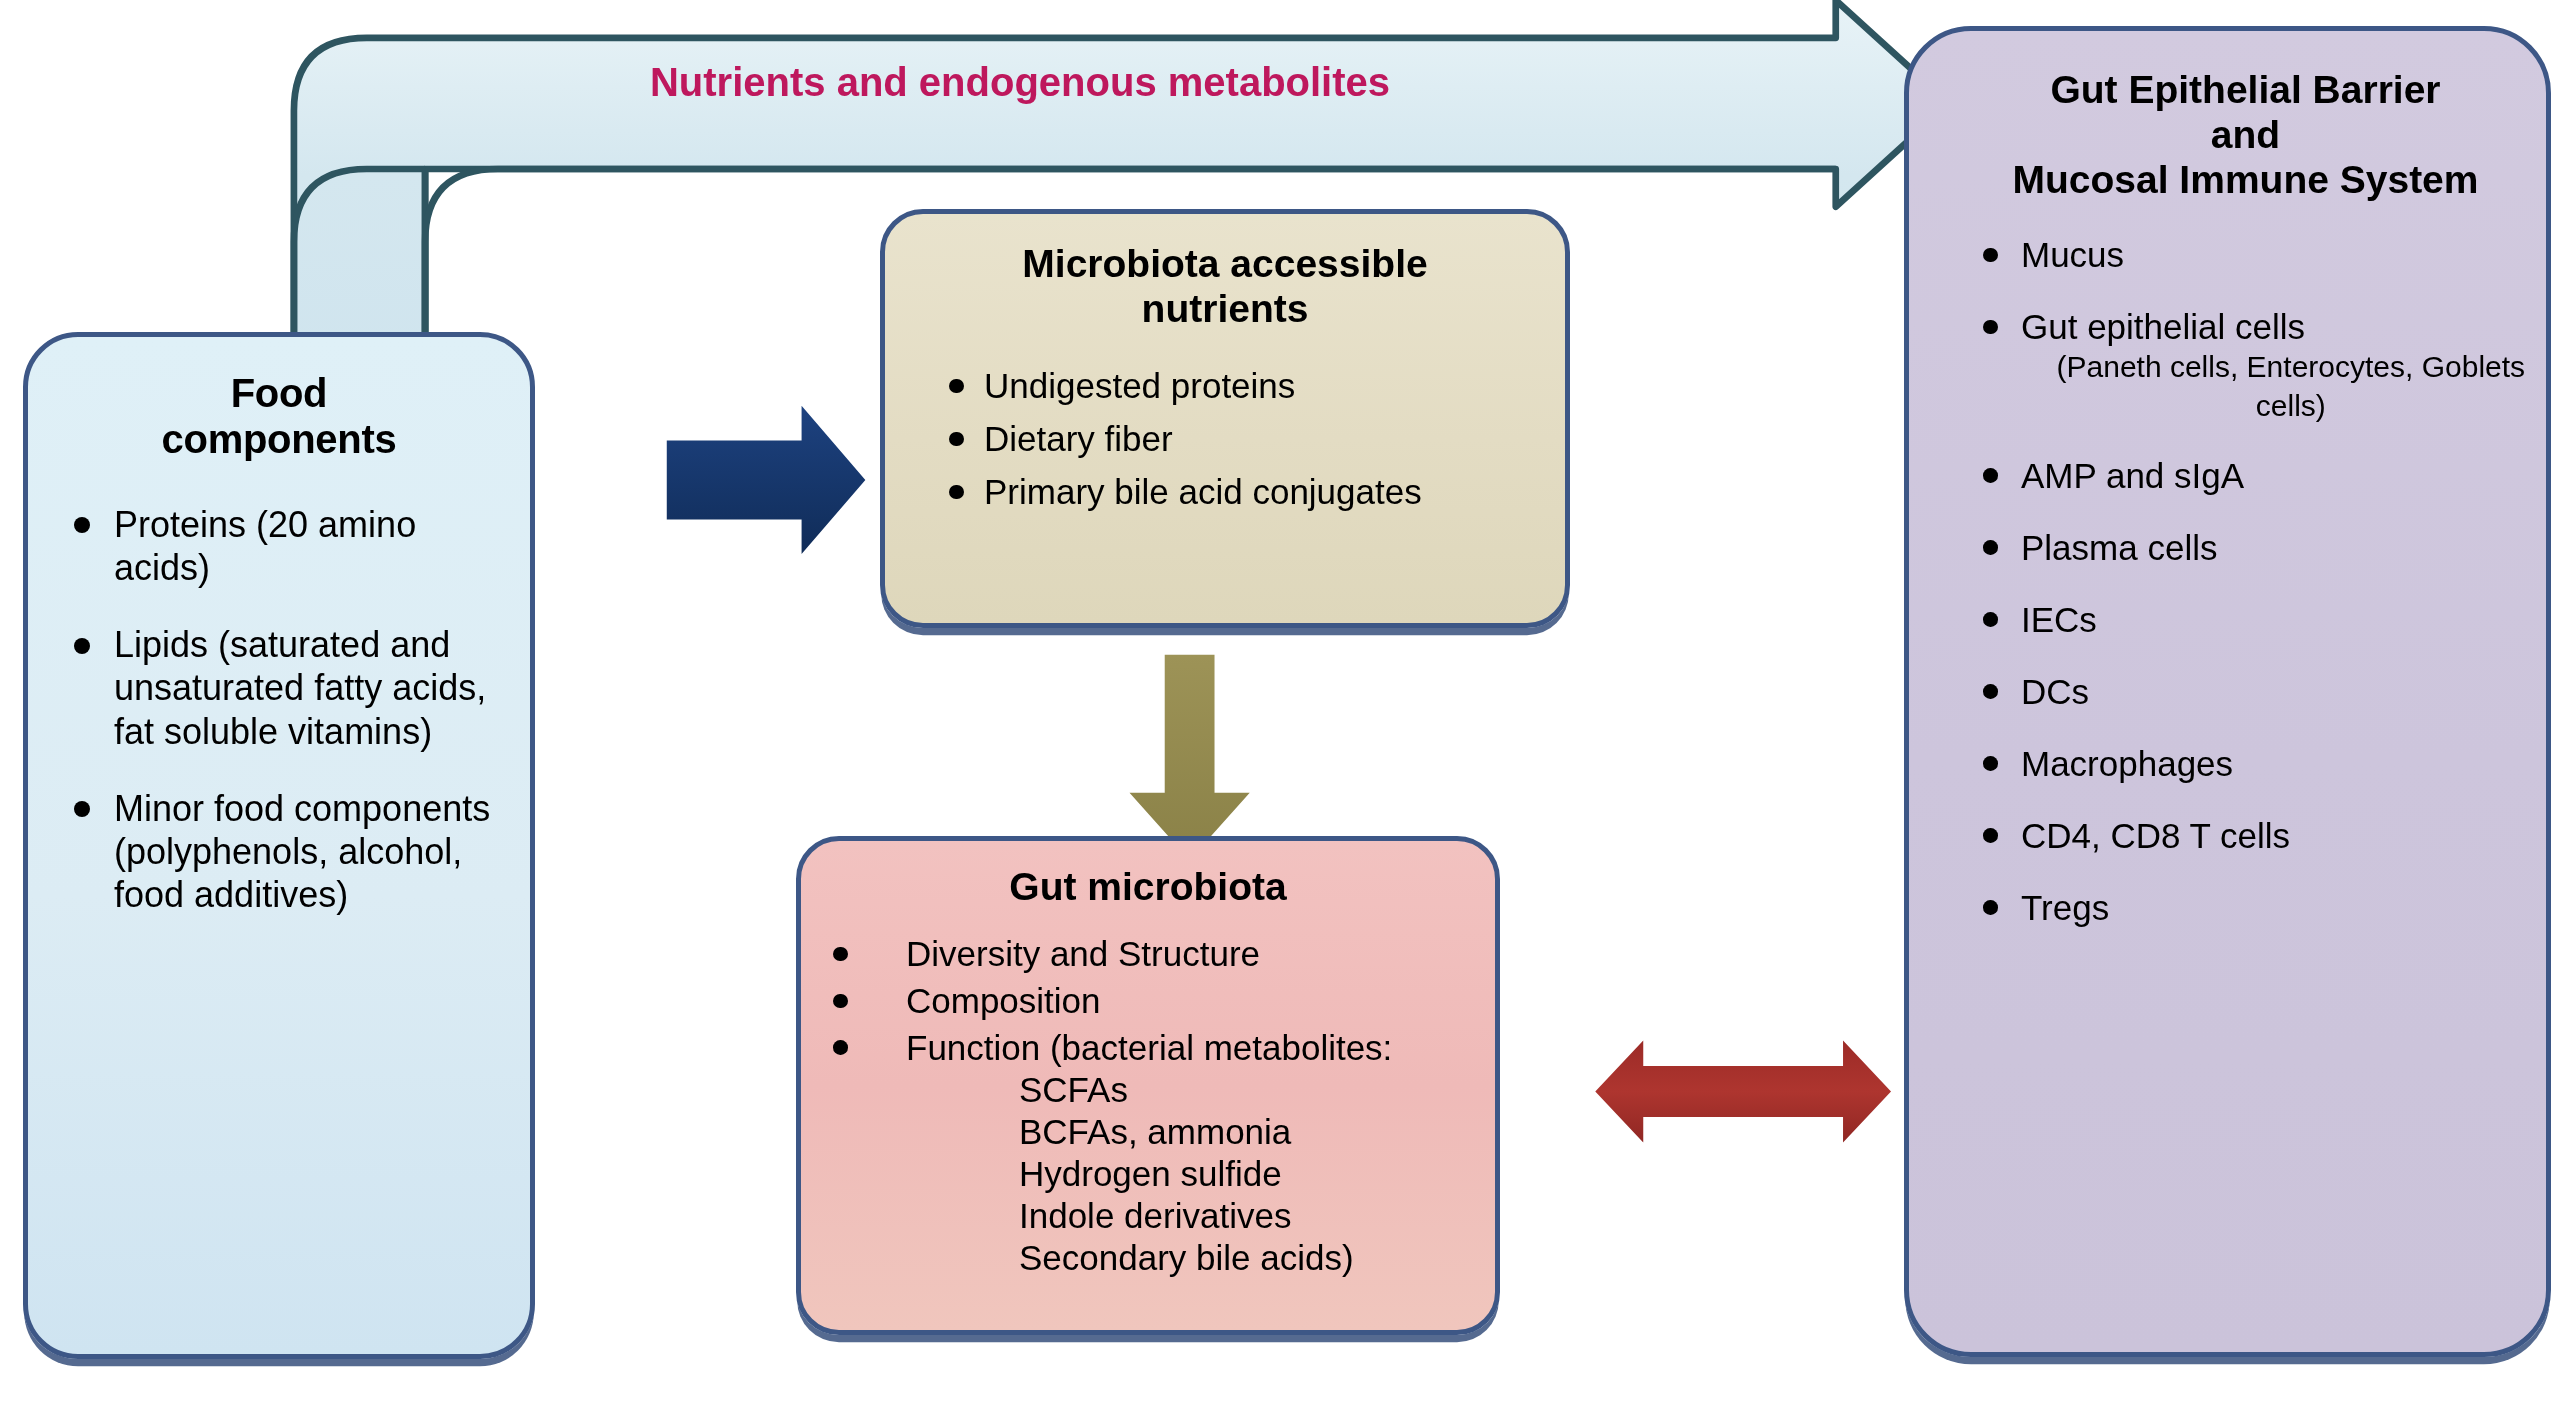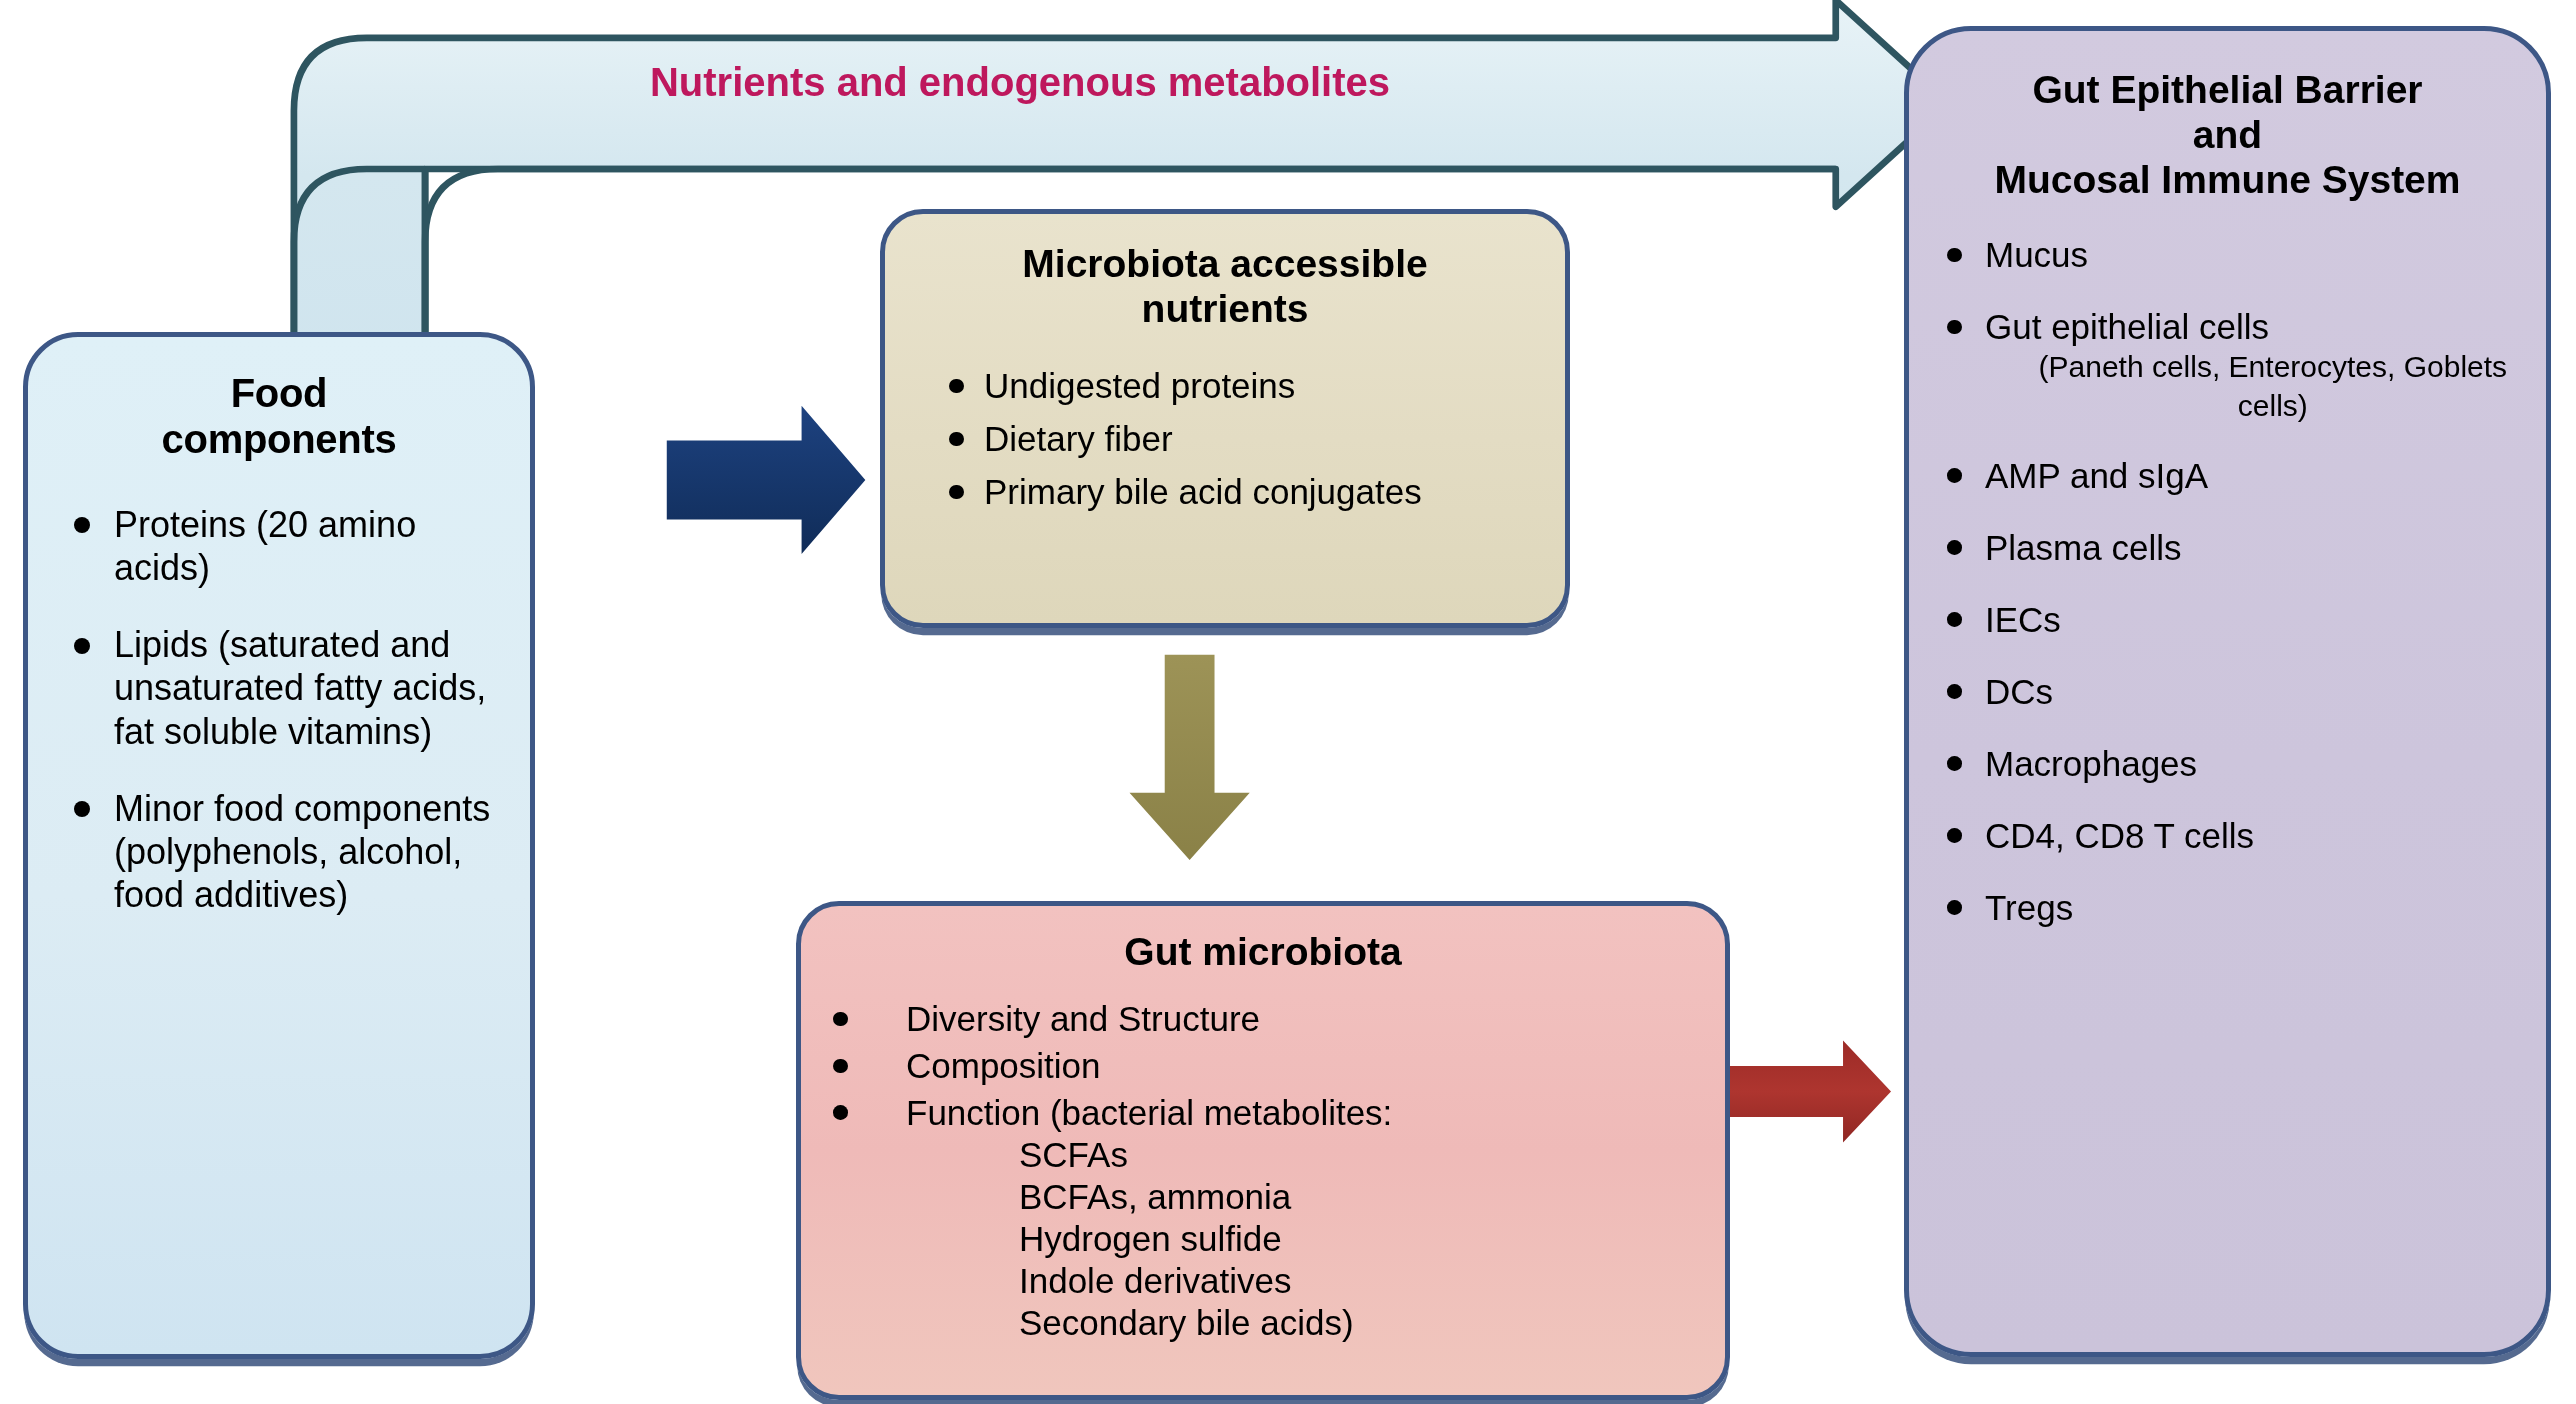--- a/index.html
+++ b/index.html
@@ -93,22 +93,22 @@
     margin: 34px 0 0 0;
     padding-left: 64px;
     font-size: 35px;
   }
   #man-box ul.bullets > li { margin-bottom: 11px; padding-left: 35px; }
   #man-box ul.bullets > li .dot { width: 14.6px; height: 14.6px; top: 13.4px; }
 
   
   #gm-box {
     left: 796px;
-    top: 901px;
-    width: 934px;
+    top: 836px;
+    width: 704px;
     height: 499px;
     background: linear-gradient(180deg,#f2c2c0 0%, #efbab8 50%, #f0c6bd 100%);
     border-radius: 43px;
   }
   #gm-box .panel-title {
     font-size: 39px;
     margin: 23px 0 0 0;
   }
   #gm-box ul.bullets {
     margin: 24px 0 0 0;
@@ -120,20 +120,21 @@
   #gm-box .metab { display: block; padding-left: 113px; }
 
   
   #geb-box {
     left: 1904px;
     top: 25.5px;
     width: 647px;
     height: 1331px;
     background: linear-gradient(180deg,#d2cadf 0%, #cdc5dc 55%, #cbc3da 100%);
     border-radius: 67px;
+    padding-left: 36px;
   }
   #geb-box .panel-title {
     font-size: 39px;
     margin: 36px 13.4px 0 13.4px;
   }
   #geb-box ul.bullets {
     margin: 32px 0 0 0;
     padding-left: 38px;
     font-size: 35px;
   }

